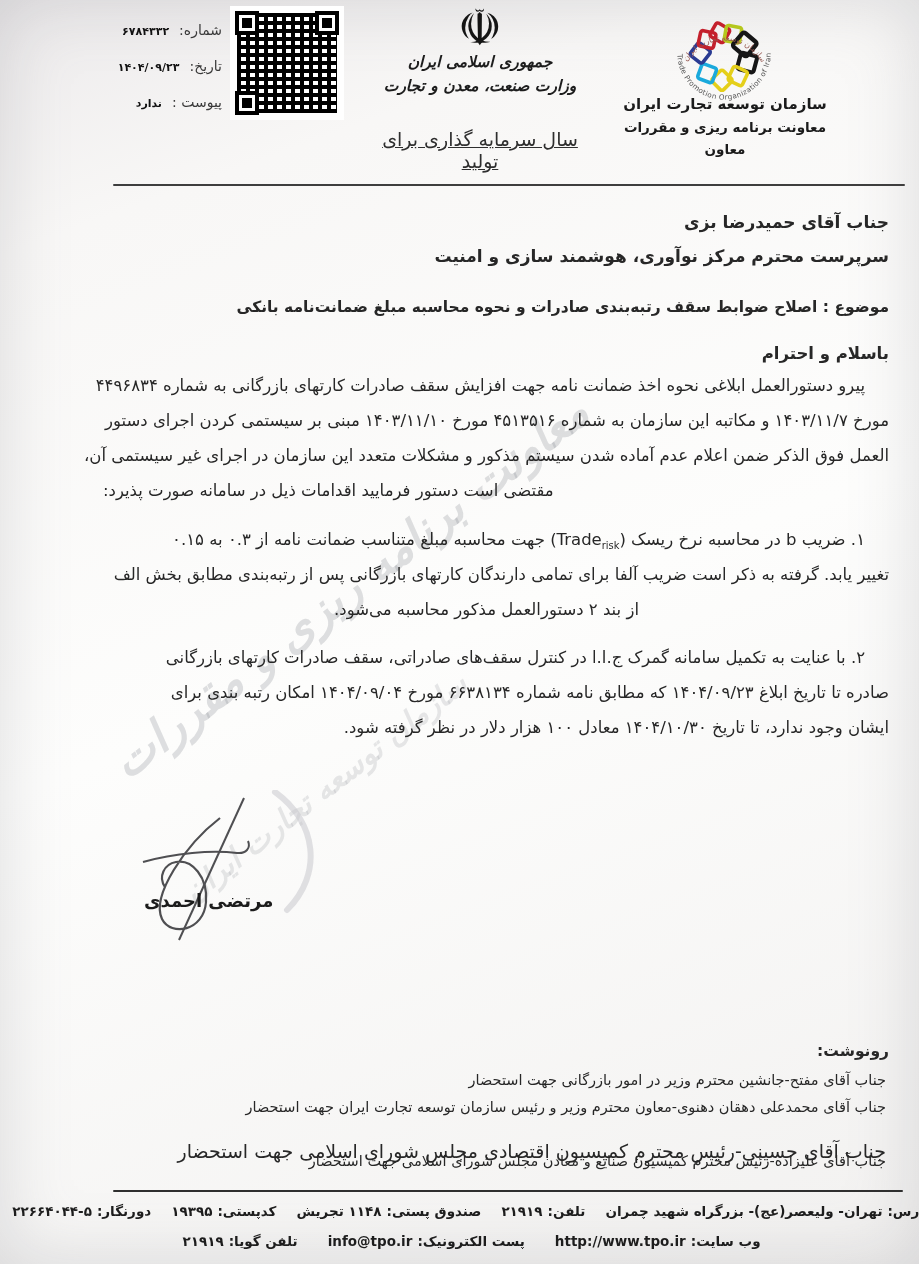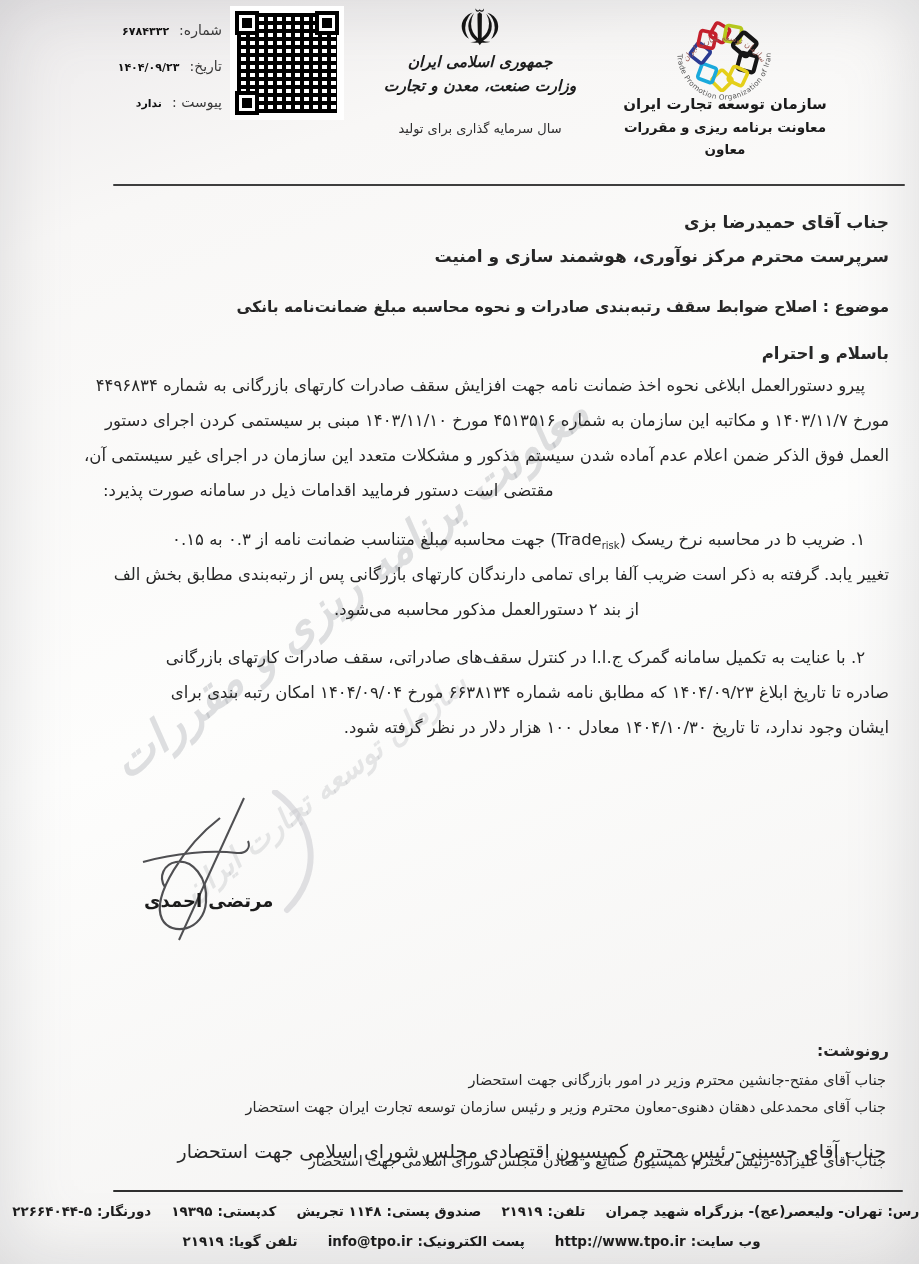--- a/index.html
+++ b/index.html
@@ -62,21 +62,21 @@
     <div class="finder" style="left:5px;top:5px;"></div>
     <div class="finder" style="right:5px;top:5px;"></div>
     <div class="finder" style="left:5px;bottom:5px;"></div>
   </div>
 
   <div class="abs center" style="left:425px;top:0;width:110px;font-size:50px;line-height:56px;color:#141414;font-family:'DejaVu Sans',sans-serif;">☫</div>
   <div class="abs center fa" style="left:355px;top:50px;width:250px;font-style:italic;font-weight:600;font-size:15.5px;line-height:24px;color:#1d1d1d;">
     <div>جمهوری اسلامی ایران</div>
     <div>وزارت صنعت، معدن و تجارت</div>
   </div>
-  <div class="abs center fa" style="left:370px;top:121px;width:220px;font-size:13px;color:#2e2e2e;">سال سرمایه گذاری برای تولید</div>
+  <div class="abs center fa" style="left:370px;top:128px;width:220px;font-size:19px;color:#2e2e2e;text-decoration:underline;">سال سرمایه گذاری برای تولید</div>
 
   <svg class="abs" style="left:664px;top:0;" width="120" height="120" viewBox="0 0 100 100">
     <defs>
       <path id="arcB" d="M 11,44 A 39,39 0 0 0 89,44" fill="none"></path>
       <path id="arcT" d="M 16,58 A 36,36 0 0 1 84,58" fill="none"></path>
     </defs>
     <g fill="none" stroke-linejoin="round">
       <rect x="-6.5" y="-6.5" width="13" height="13" rx="2" stroke="#c4202c" stroke-width="3" transform="translate(46.5,27.3) rotate(30)"></rect>
       <rect x="-6.5" y="-6.5" width="13" height="13" rx="2" stroke="#b5c71e" stroke-width="3" transform="translate(57.5,28.5) rotate(10)"></rect>
       <rect x="-7.5" y="-7.5" width="15" height="15" rx="2" stroke="#161616" stroke-width="3.6" transform="translate(67.3,37) rotate(40)"></rect>

